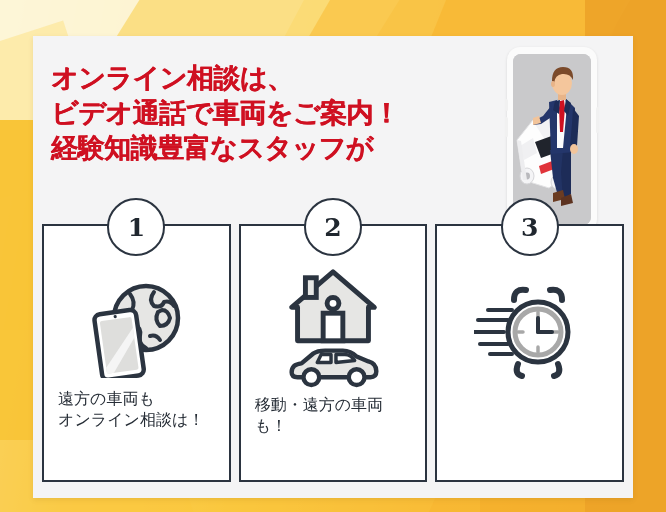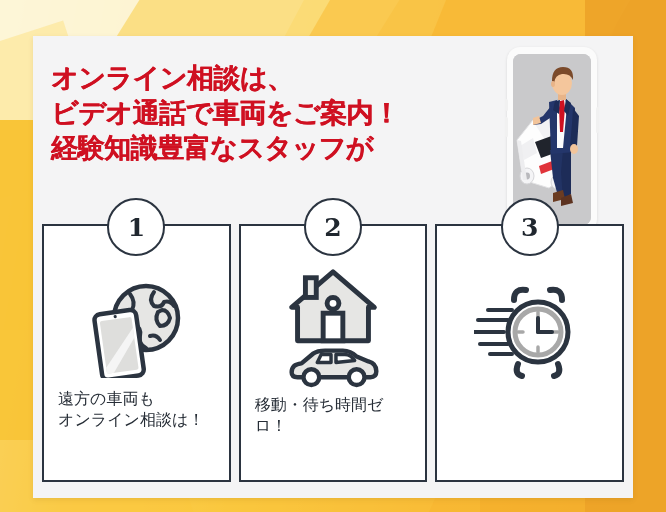--- a/index.html
+++ b/index.html
@@ -324,21 +324,21 @@
             <g transform="translate(8,88)">
               <path d="M4 24 Q4 16 14 15 L26 5 Q30 2 38 2 L56 2 Q64 2 70 8 L82 13 Q90 15 90 23 Q90 29 84 29 L10 29 Q4 29 4 24 Z" fill="#e6e6e4" stroke="#2b3440" stroke-width="4.5" stroke-linejoin="round"></path>
               <path d="M30 14 L34 6 L44 6 L44 14 Z" fill="#ffffff" stroke="#2b3440" stroke-width="3.5" stroke-linejoin="round"></path>
               <path d="M49 6 L58 6 Q64 6 68 12 L49 14 Z" fill="#ffffff" stroke="#2b3440" stroke-width="3.5" stroke-linejoin="round"></path>
               <circle cx="24" cy="29" r="8" fill="#ffffff" stroke="#2b3440" stroke-width="4.5"></circle>
               <circle cx="70" cy="29" r="8" fill="#ffffff" stroke="#2b3440" stroke-width="4.5"></circle>
             </g>
           </svg>
         </div>
         <div class="card-text">
-          <div>移動・待ち時間ゼロ！</div>
+          <div>移動・遠方の車両も！</div>
         </div>
       </div>
 
       <div class="card c3">
         <div class="badge">3</div>
         <div class="card-icon">
           <svg width="112" height="96" viewBox="0 0 112 96">
 
             <g stroke="#2b3440" stroke-width="4" stroke-linecap="round">
               <line x1="4" y1="36" x2="34" y2="36"></line>

